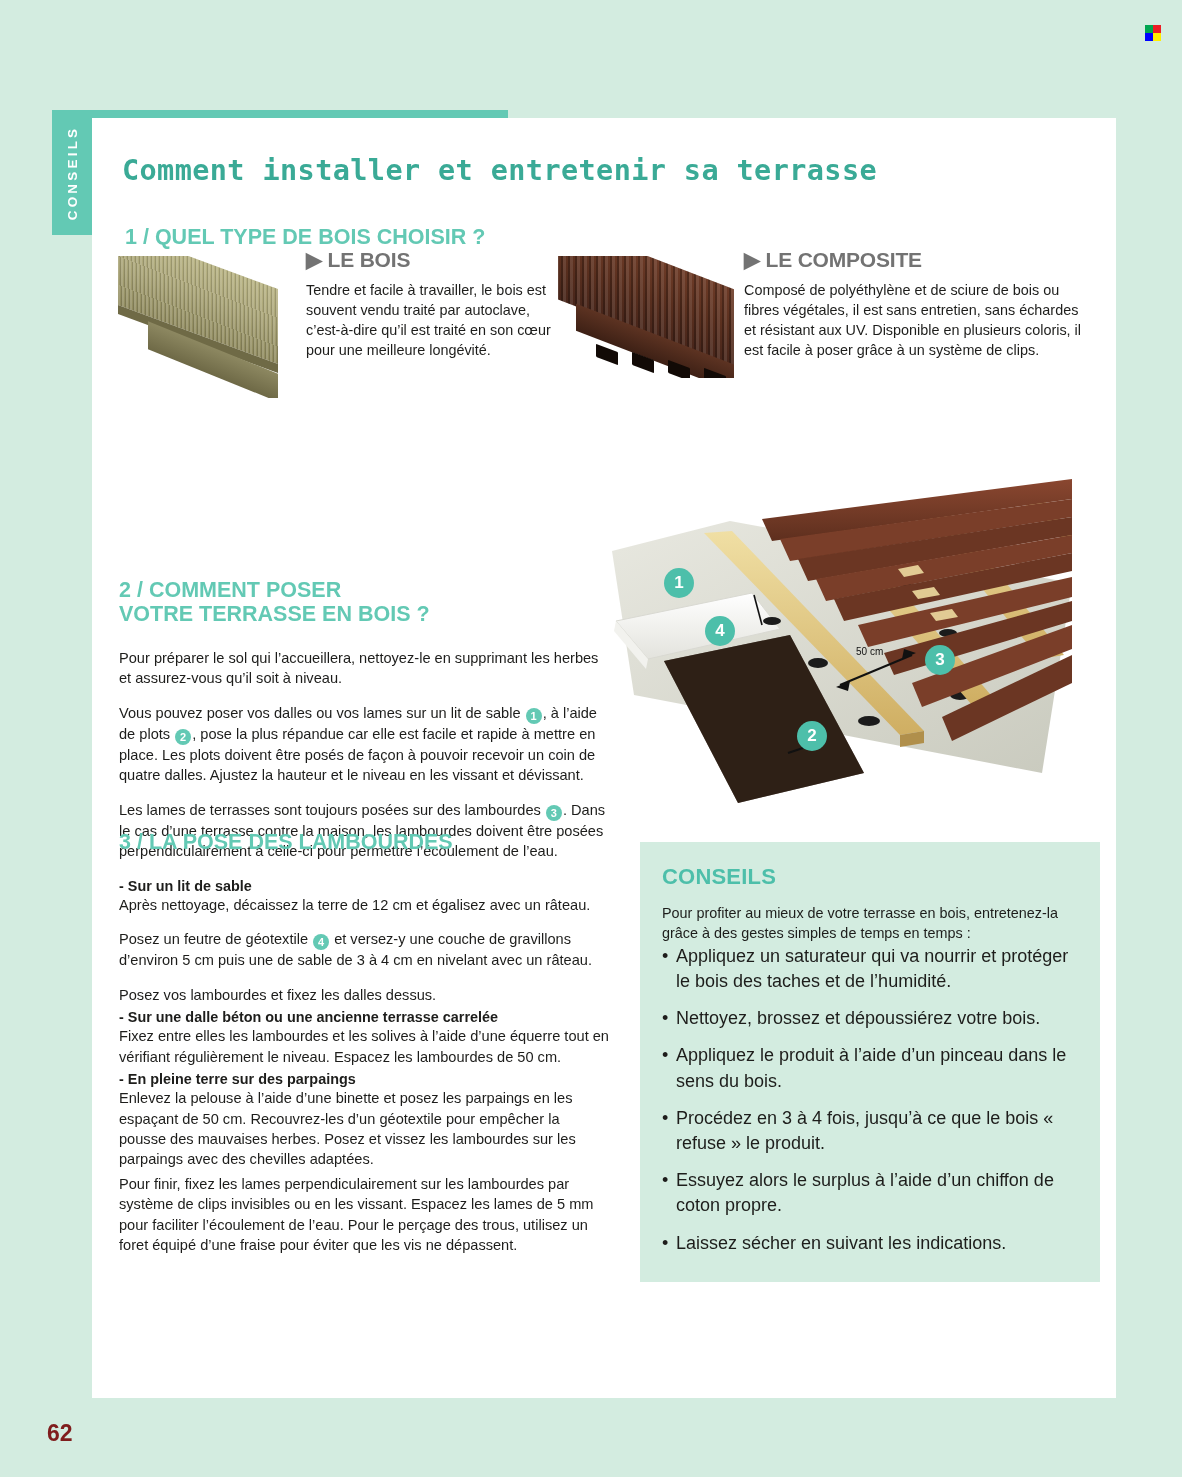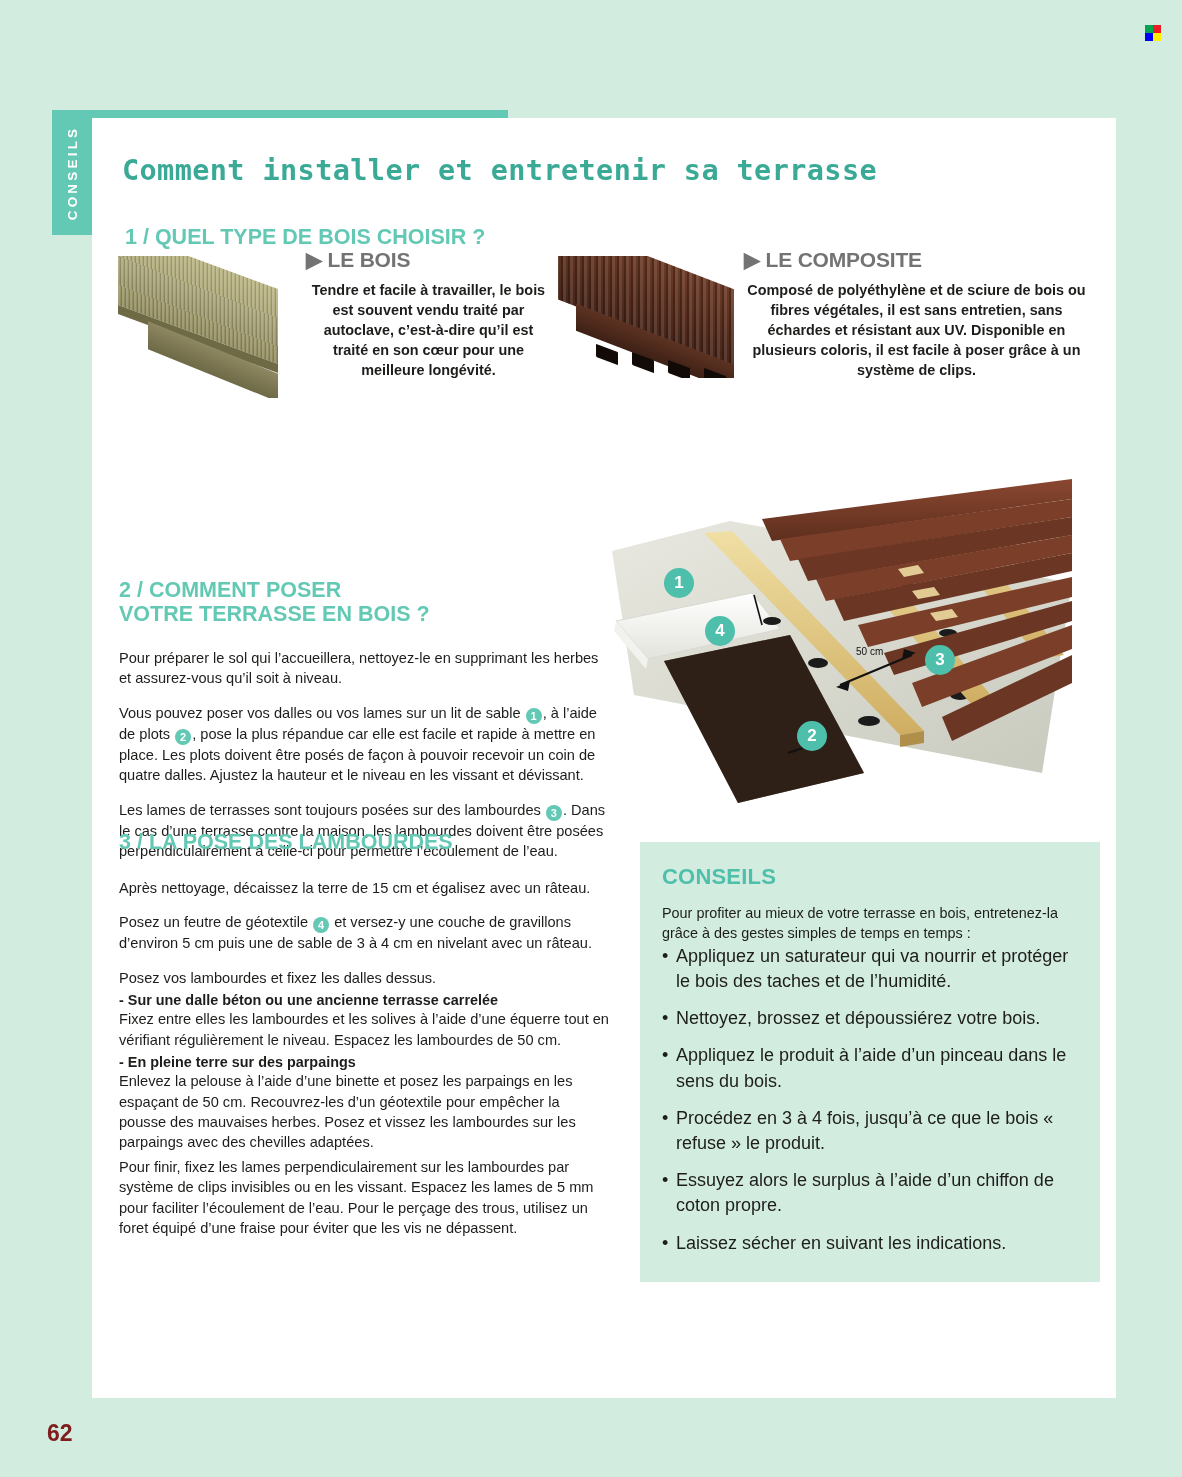--- a/index.html
+++ b/index.html
@@ -113,24 +113,23 @@
     font-size: 21px;
     font-weight: bold;
     color: #737373;
     letter-spacing: -0.2px;
     margin-bottom: 9px;
     white-space: nowrap;
   }
 
   .prod-text {
     font-size: 14.4px;
-    font-weight: bold;
+    font-weight: normal;
     color: #1d1d1b;
     line-height: 1.38;
-    text-align: center;
   }
 
   
   .wood-sample {
     width: 160px; height: 142px;
     position: relative;
     overflow: hidden;
   }
   .wood-sample .slab {
     position: absolute;
@@ -448,21 +447,22 @@
     <div class="illus-badge" style="left:52px;  top:95px;">1</div>
     <div class="illus-badge" style="left:93px;  top:143px;">4</div>
     <div class="illus-badge" style="left:185px; top:248px;">2</div>
     <div class="illus-badge" style="left:313px; top:172px;">3</div>
     <div class="illus-label" style="left:244px; top:173px;">50 cm</div>
   </div>
 
   <div class="sec-head h-3">3 / LA POSE DES LAMBOURDES</div>
   <div class="col-left s3-text" id="s3-body">
       <div class="sub-block">
-        <div class="para" style="margin-top: 0px;">Après nettoyage, décaissez la terre de 15 cm et égalisez avec un râteau.</div>
+        <div class="sub-head">- Sur un lit de sable</div>
+        <div class="para" style="margin-top: 0px;">Après nettoyage, décaissez la terre de 12 cm et égalisez avec un râteau.</div>
         <div class="para">Posez un feutre de géotextile <span class="badge">4</span> et versez-y une couche de gravillons d’environ 5 cm puis une de sable de 3 à 4 cm en nivelant avec un râteau.</div>
         <div class="para">Posez vos lambourdes et fixez les dalles dessus.</div>
       </div>
       <div class="sub-block">
         <div class="sub-head">- Sur une dalle béton ou une ancienne terrasse carrelée</div>
         <div class="para" style="margin-top: 0px;">Fixez entre elles les lambourdes et les solives à l’aide d’une équerre tout en vérifiant régulièrement le niveau. Espacez les lambourdes de 50 cm.</div>
       </div>
       <div class="sub-block">
         <div class="sub-head">- En pleine terre sur des parpaings</div>
         <div class="para" style="margin-top: 0px;">Enlevez la pelouse à l’aide d’une binette et posez les parpaings en les espaçant de 50 cm. Recouvrez-les d’un géotextile pour empêcher la pousse des mauvaises herbes. Posez et vissez les lambourdes sur les parpaings avec des chevilles adaptées.</div>

